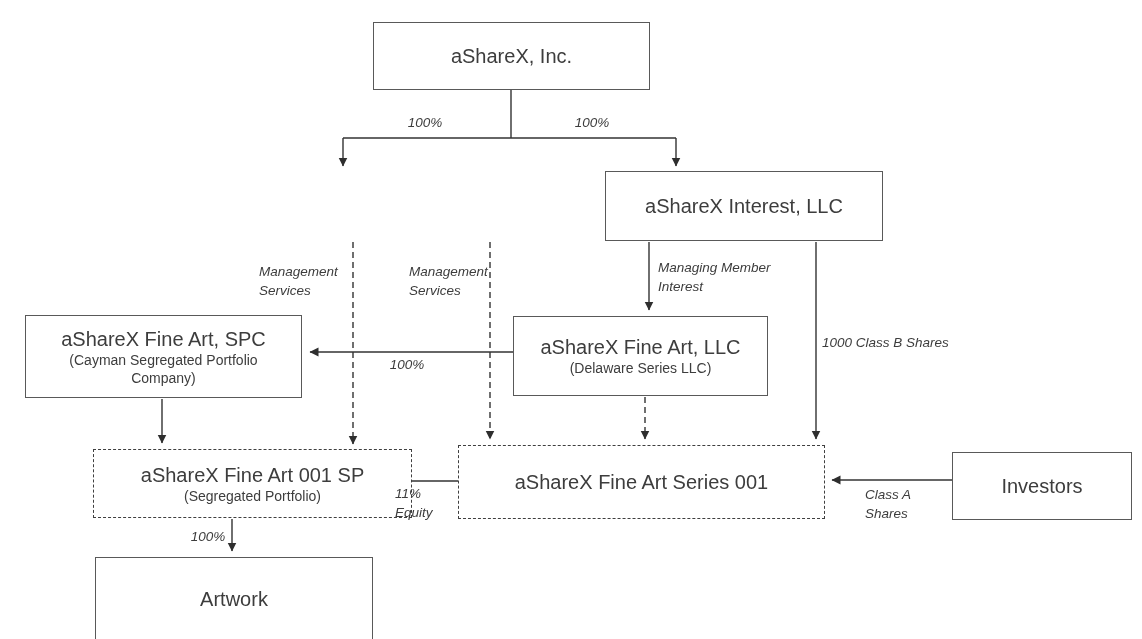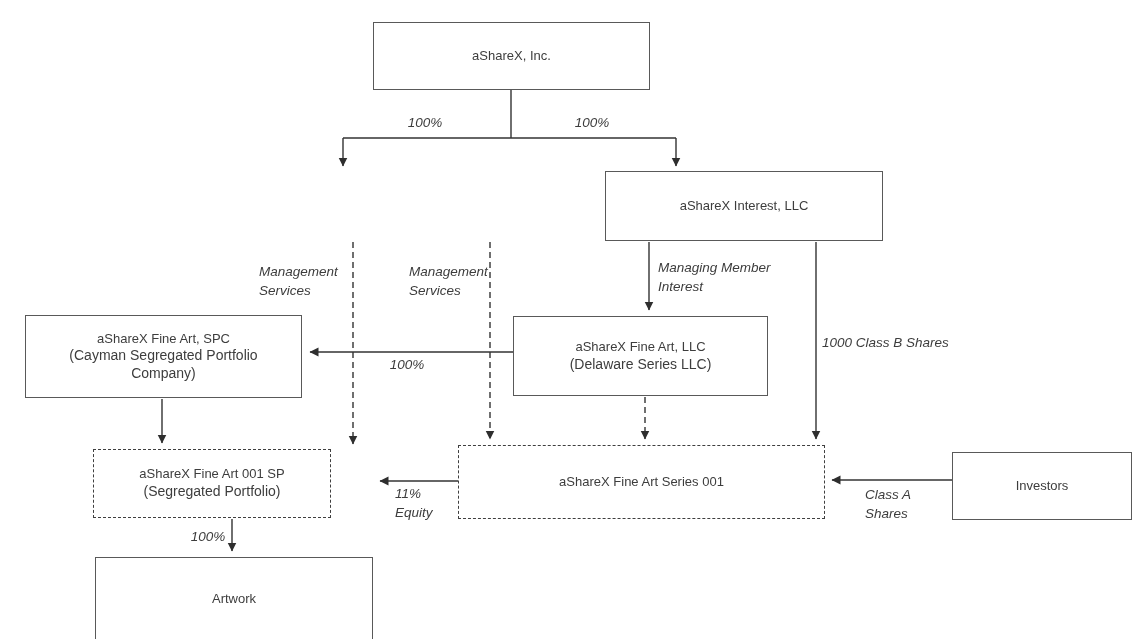--- a/index.html
+++ b/index.html
@@ -26,21 +26,21 @@
     align-items: center;
     justify-content: center;
     text-align: center;
     box-sizing: border-box;
     padding: 2px 6px;
   }
   .node.dashed {
     border: 1.4px dashed #3f3f3f;
   }
   .node .title {
-    font-size: 13px;
+    font-size: 20px;
     line-height: 1.3;
     color: #3d3d3d;
   }
   .node .subtitle {
     font-size: 14px;
     line-height: 1.25;
     color: #3d3d3d;
   }
   .edge-label {
     position: absolute;
@@ -93,21 +93,21 @@
   <div class="node" style="left:25px; top:315px; width:277px; height:83px;">
     <div class="title">aShareX Fine Art, SPC</div>
     <div class="subtitle" style="max-width:205px;">(Cayman Segregated Portfolio Company)</div>
   </div>
 
   <div class="node" style="left:513px; top:316px; width:255px; height:80px;">
     <div class="title">aShareX Fine Art, LLC</div>
     <div class="subtitle">(Delaware Series LLC)</div>
   </div>
 
-  <div class="node dashed" style="left:93px; top:449px; width:238px; height:69px;">
+  <div class="node dashed" style="left:93px; top:449px; width:319px; height:69px;">
     <div class="title">aShareX Fine Art 001 SP</div>
     <div class="subtitle">(Segregated Portfolio)</div>
   </div>
 
   <div class="node dashed" style="left:458px; top:445px; width:367px; height:74px;">
     <div class="title">aShareX Fine Art Series 001</div>
   </div>
 
   <div class="node" style="left:952px; top:452px; width:180px; height:68px;">
     <div class="title">Investors</div>

